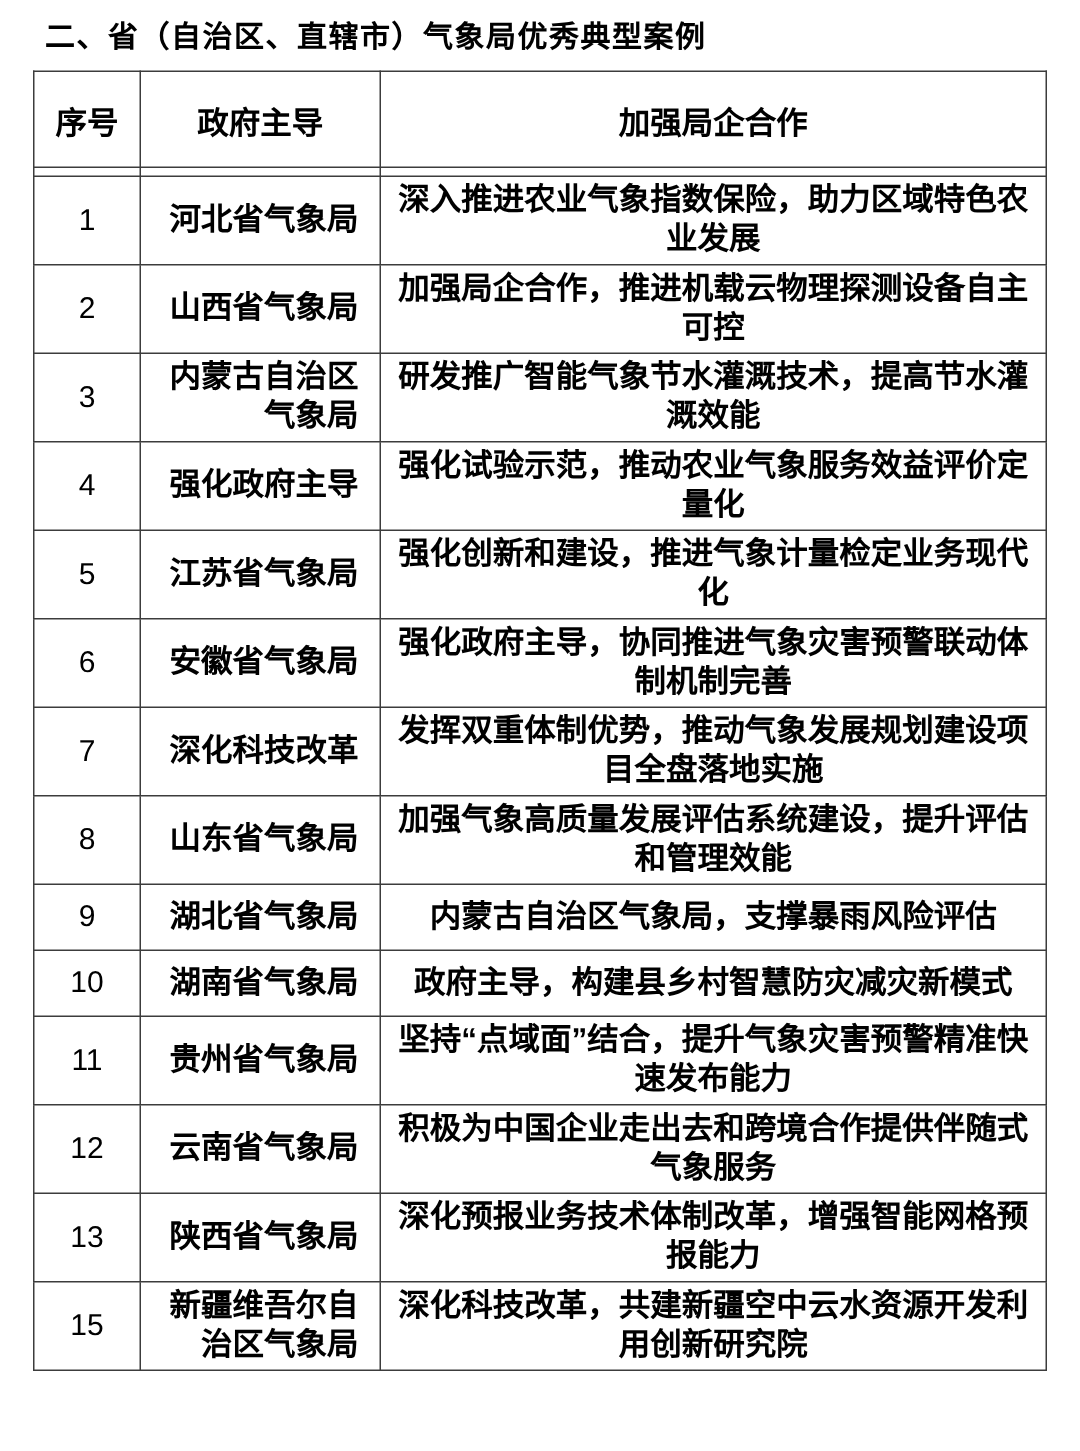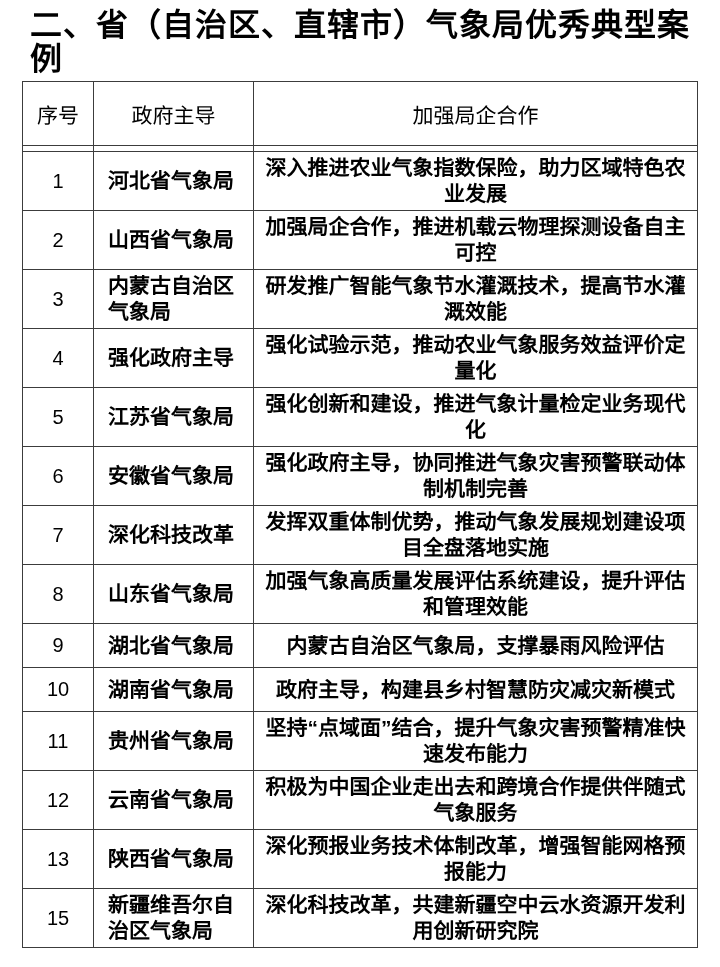--- a/index.html
+++ b/index.html
@@ -12,54 +12,54 @@
     margin: 0; padding: 0;
     width: 720px; height: 967px;
     background: var(--bg-color);
     color: var(--text-color);
     font-family: "Liberation Sans", sans-serif;
     overflow: hidden;
   }
   .page { width: 720px; height: 967px; }
   .doc-title {
     margin: 8px 0 5px 30px;
-    font-size: 32px;
+    font-size: 20px;
     font-weight: 700;
     letter-spacing: 1px;
     line-height: 34px;
   }
   table.cases-table {
     border-collapse: collapse;
     table-layout: fixed;
     width: 675px;
     margin-left: 22px;
   }
   .cases-table th, .cases-table td {
     border: 1px solid var(--border-color);
     vertical-align: middle;
   }
   .cases-table th {
     height: 64px;
     font-size: 21px;
-    font-weight: 400;
+    font-weight: 700;
     text-align: center;
     padding: 2px 4px;
   }
   tr.header-spacer-row td { height: 6px; padding: 0; }
   tr.data-row { height: 44px; }
   td.cell-no {
     font-size: 20px;
     font-weight: 400;
     text-align: center;
     padding: 3px 4px;
   }
   td.cell-unit {
     font-size: 21px;
     font-weight: 600;
-    text-align: left;
+    text-align: right;
     line-height: 26px;
     padding: 3px 14px;
   }
   td.cell-case {
     font-size: 21px;
     font-weight: 600;
     text-align: center;
     line-height: 26px;
     padding: 3px 11px;
     word-break: break-all;

